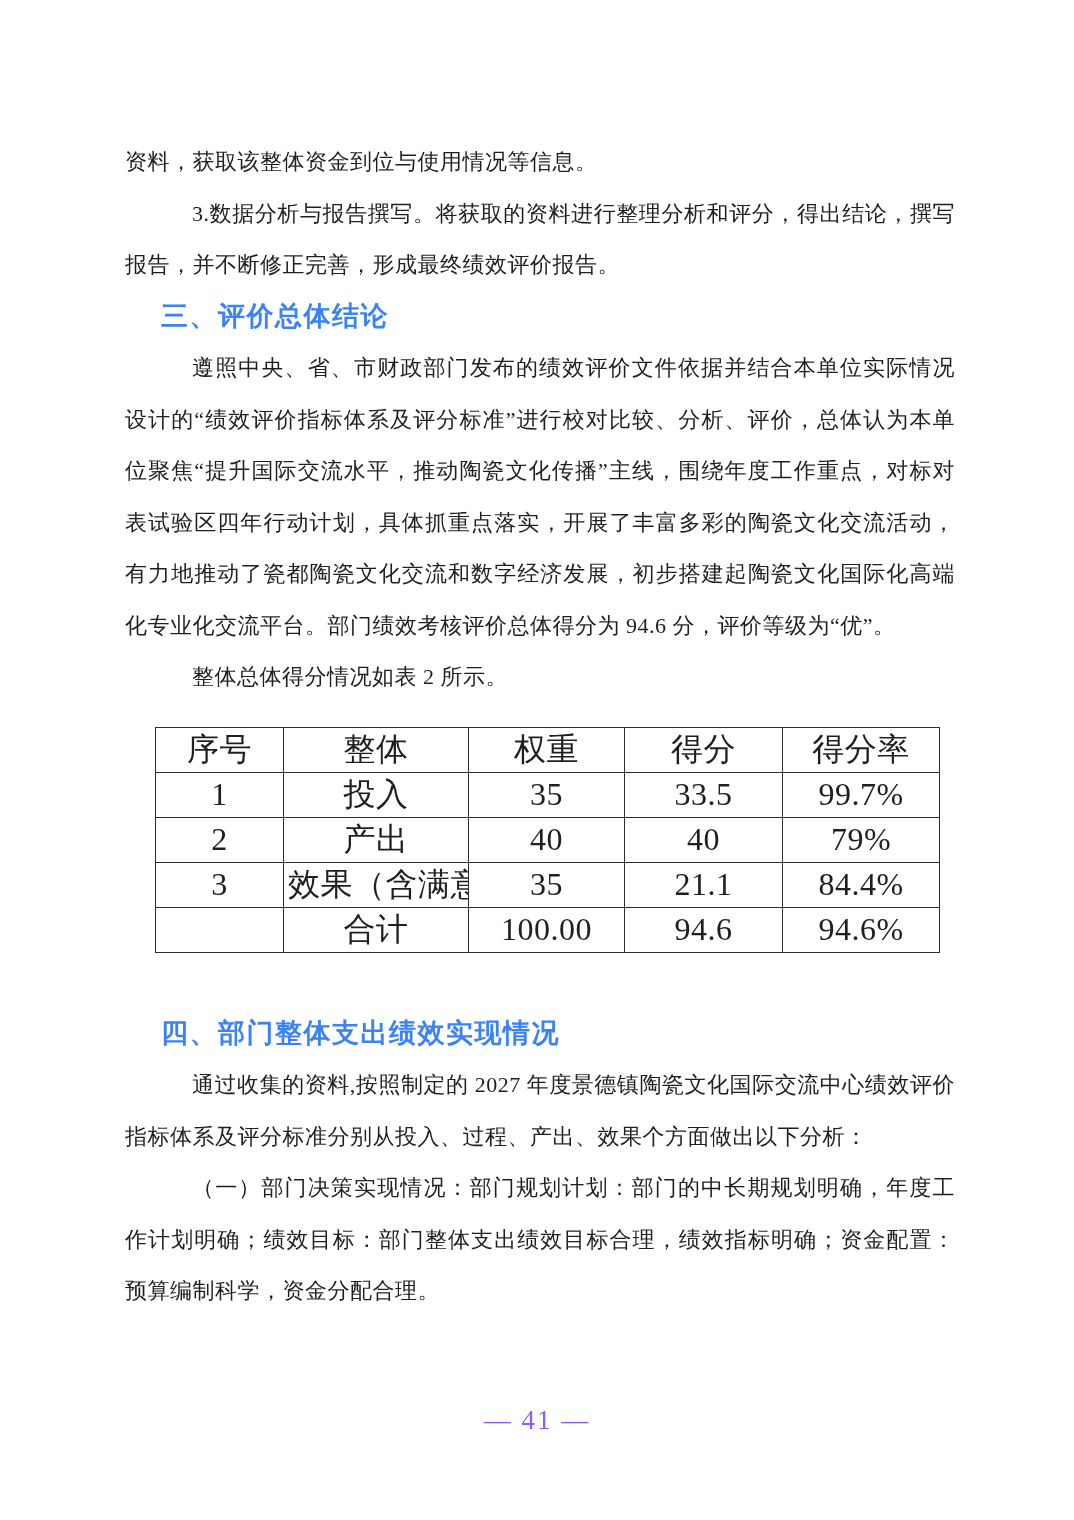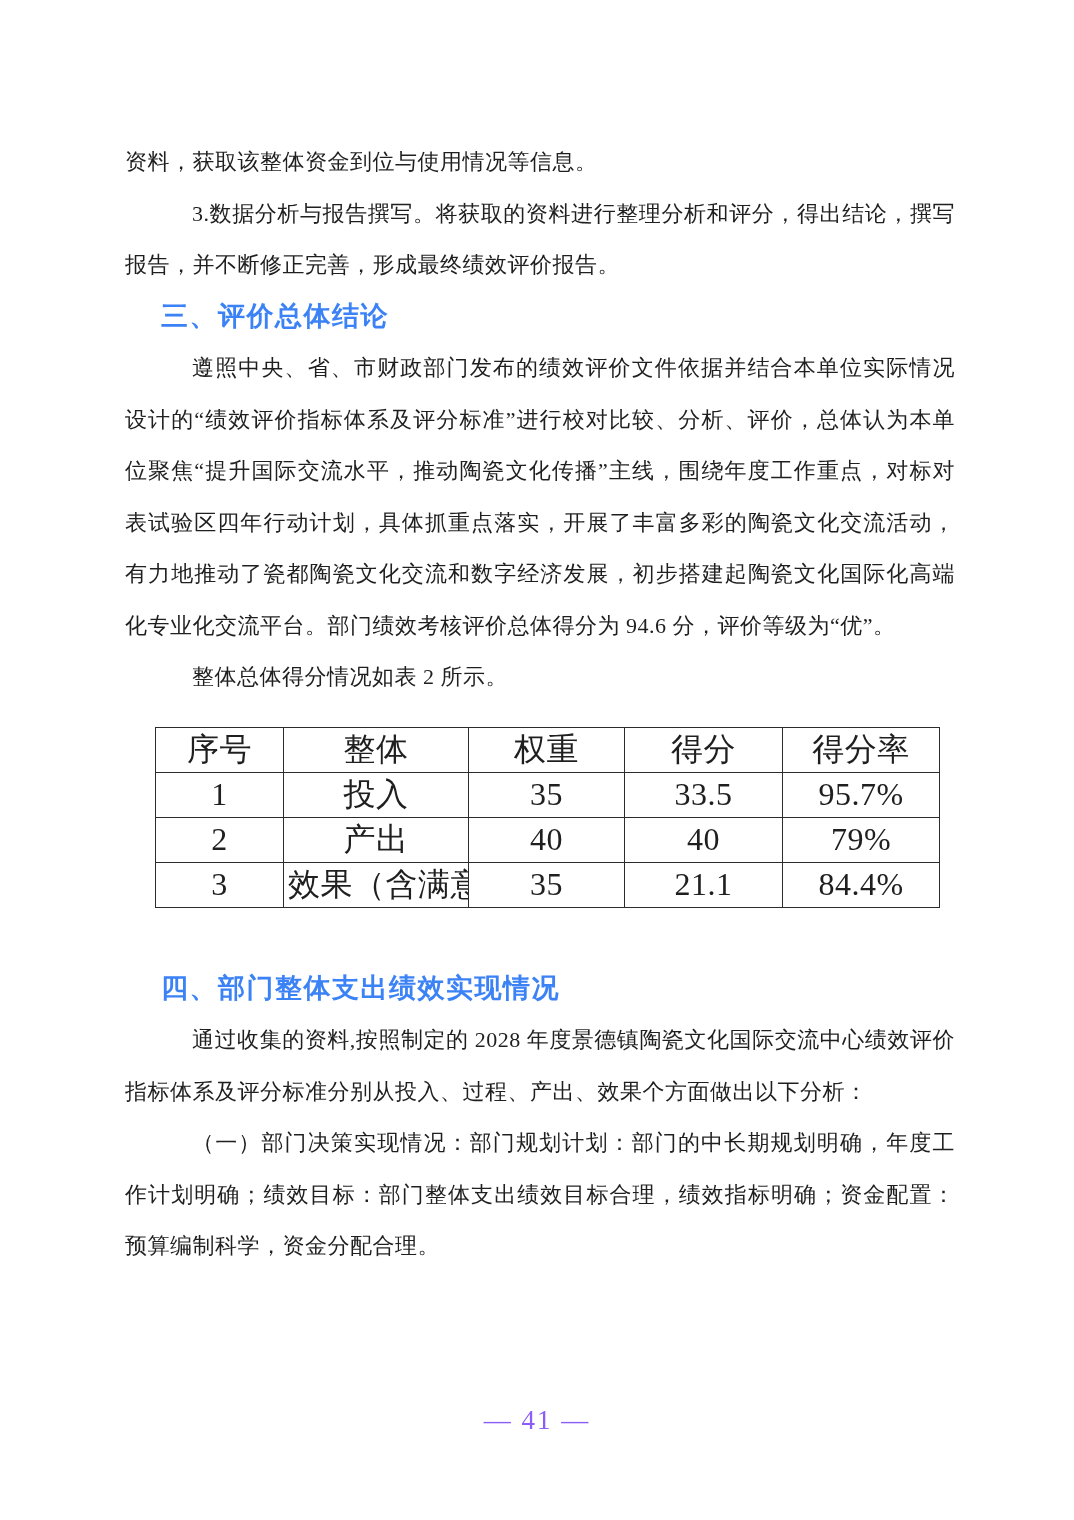--- a/index.html
+++ b/index.html
@@ -97,41 +97,48 @@
           <td>整体</td>
           <td>权重</td>
           <td>得分</td>
           <td>得分率</td>
         </tr>
         <tr>
           <td>1</td>
           <td>投入</td>
           <td>35</td>
           <td>33.5</td>
-          <td>95.7%</td>
+          <td>99.7%</td>
         </tr>
         <tr>
           <td>2</td>
           <td>产出</td>
           <td>40</td>
           <td>40</td>
           <td>79%</td>
         </tr>
         <tr>
           <td>3</td>
           <td>效果（含满意度）</td>
           <td>35</td>
           <td>21.1</td>
           <td>84.4%</td>
         </tr>
+        <tr>
+          <td></td>
+          <td>合计</td>
+          <td>100.00</td>
+          <td>94.6</td>
+          <td>94.6%</td>
+        </tr>
       </tbody>
     </table>
 
     <div class="sec-heading four">四、部门整体支出绩效实现情况</div>
 
-    <p class="body indent">通过收集的资料,按照制定的 2028 年度景德镇陶瓷文化国际交流中心绩效评价指标体系及评分标准分别从投入、过程、产出、效果个方面做出以下分析：</p>
+    <p class="body indent">通过收集的资料,按照制定的 2027 年度景德镇陶瓷文化国际交流中心绩效评价指标体系及评分标准分别从投入、过程、产出、效果个方面做出以下分析：</p>
 
     <p class="body indent">（一）部门决策实现情况：部门规划计划：部门的中长期规划明确，年度工作计划明确；绩效目标：部门整体支出绩效目标合理，绩效指标明确；资金配置：预算编制科学，资金分配合理。</p>
 
   </div>
 
   <div class="page-footer">— 41 —</div>
 </div>
 
 </body></html>

